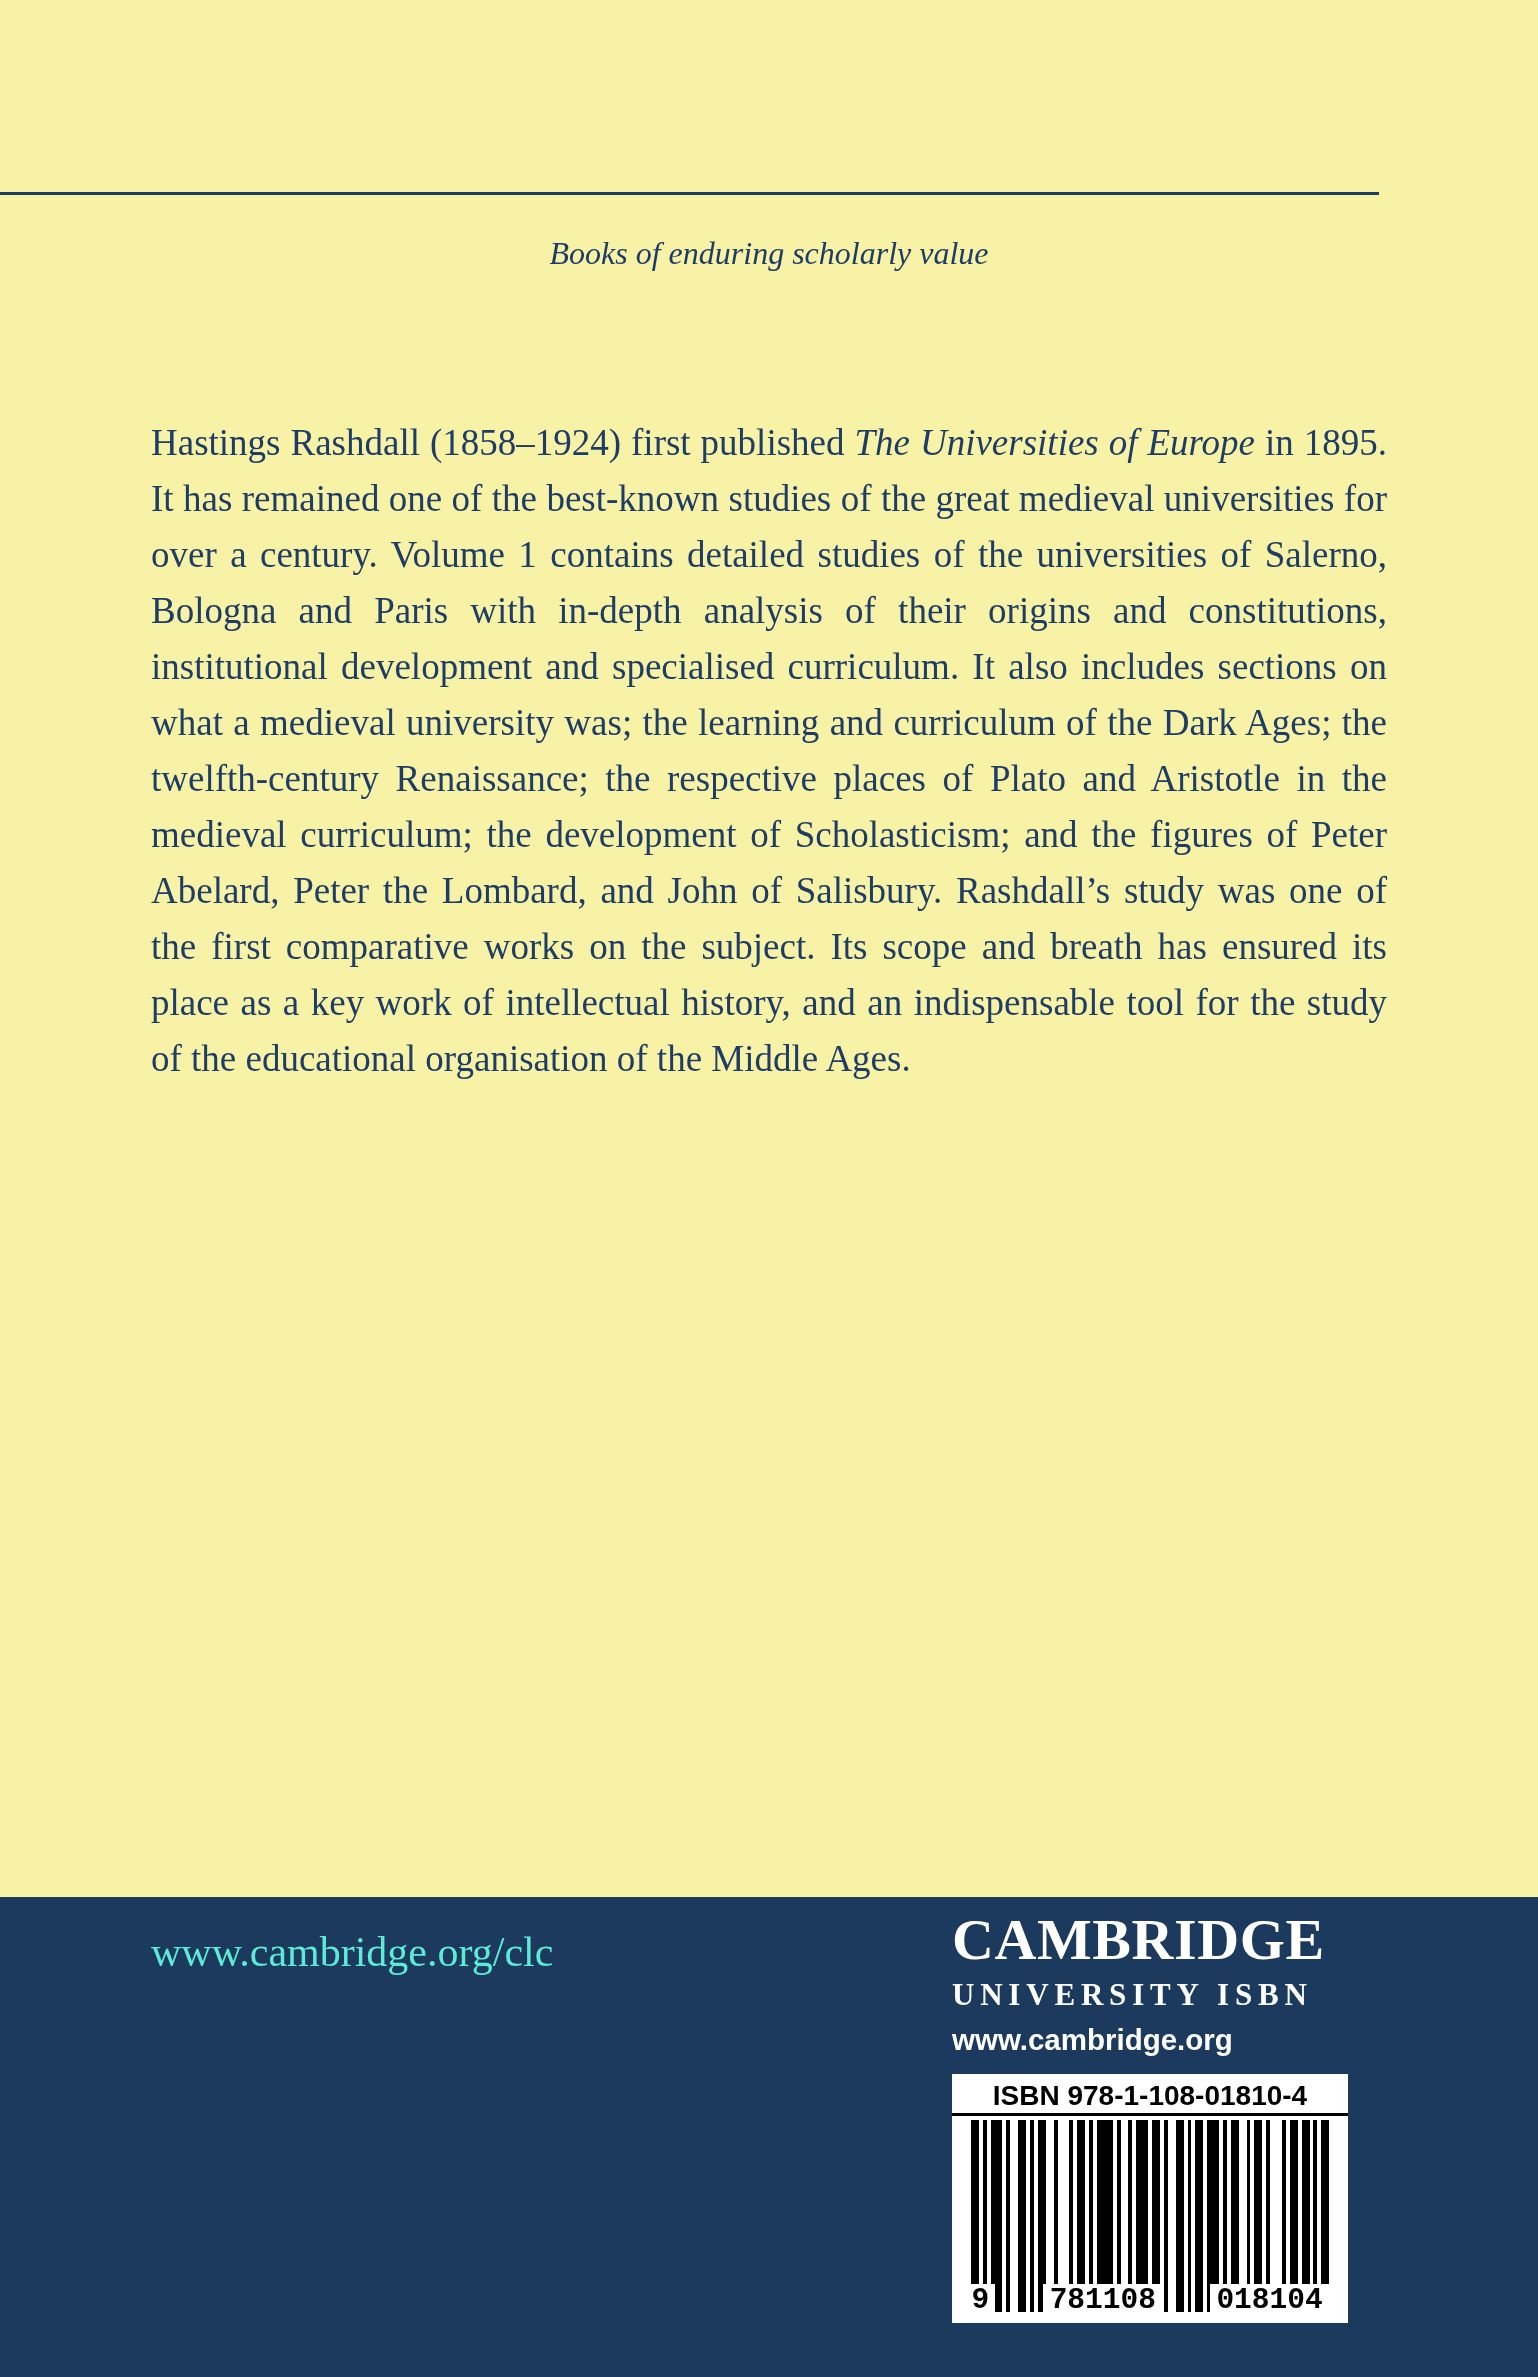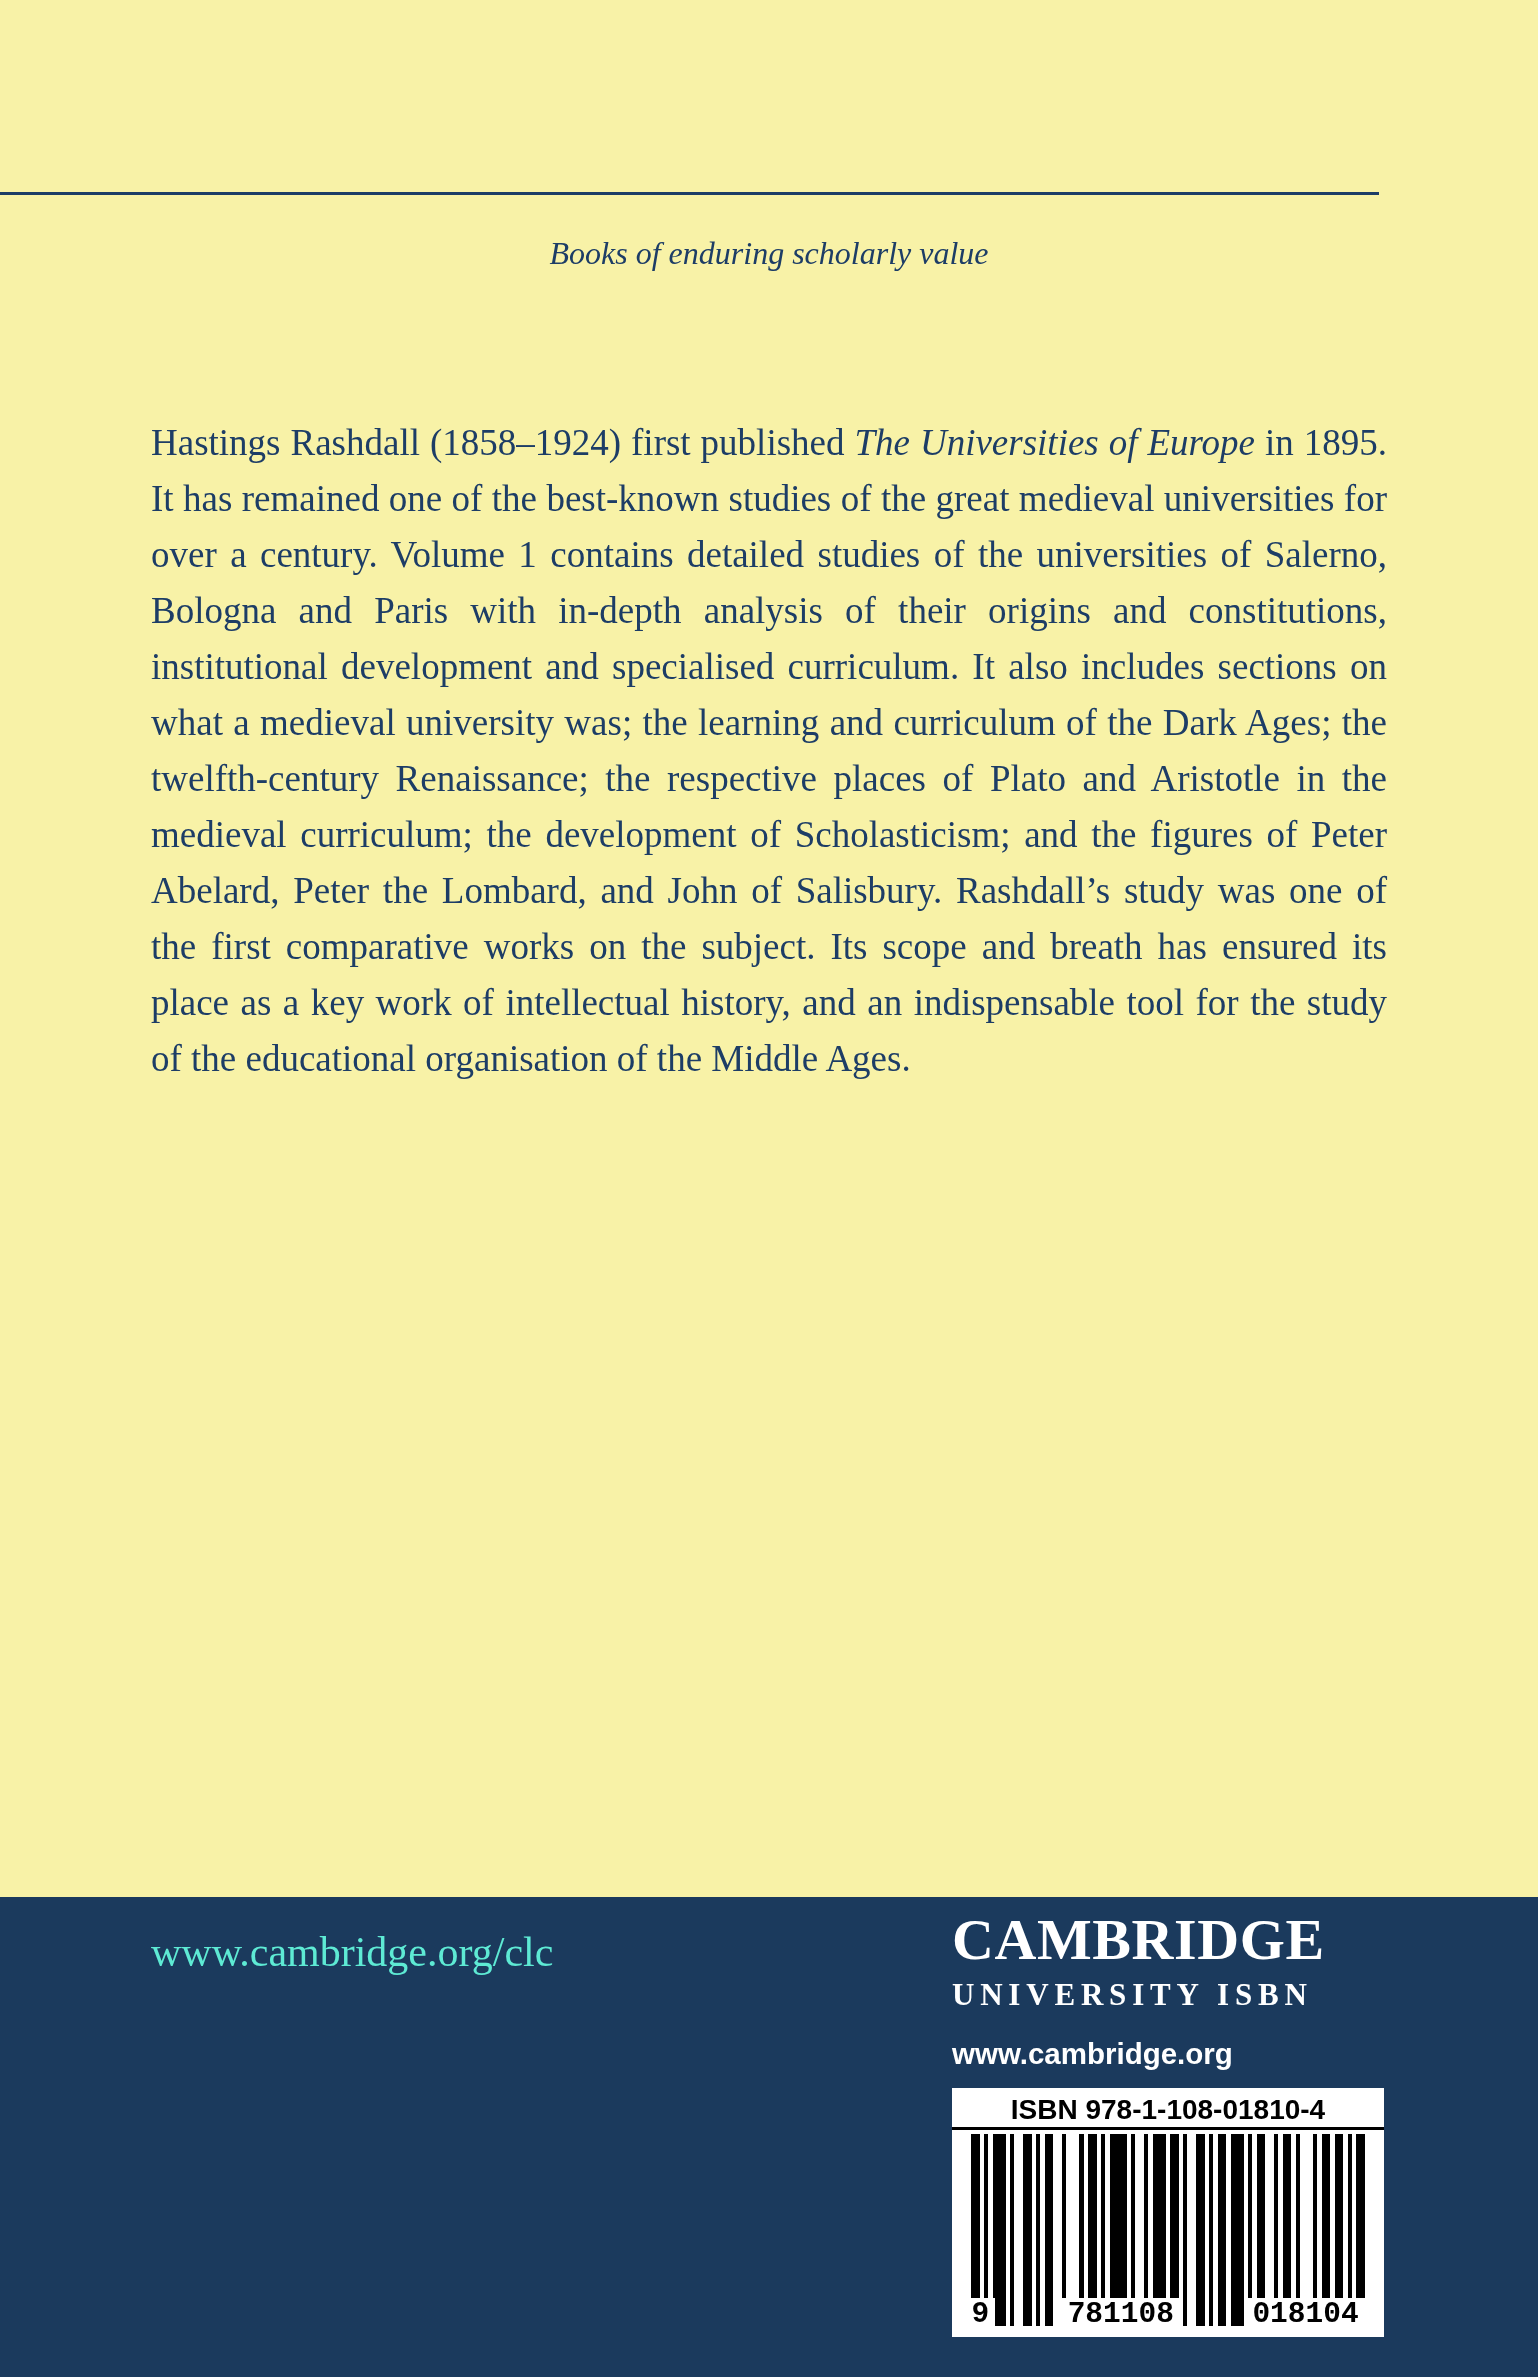--- a/index.html
+++ b/index.html
@@ -82,26 +82,26 @@
   .press-subtitle {
     font-size: 31px;
     font-weight: 700;
     letter-spacing: 5.8px;
     margin-top: 6.4px;
     font-family: "Liberation Serif", serif;
   }
   .press-url {
     font-size: 29.5px;
     font-weight: 700;
-    margin-top: 24px;
+    margin-top: 10px;
     font-family: "Liberation Sans", sans-serif;
   }
   .isbn-box {
     margin-top: 16.7px;
-    width: 432px;
+    width: 396px;
     height: 249px;
     background: #ffffff;
     color: #000;
     box-sizing: border-box;
     position: relative;
   }
   .isbn-label {
     font-family: "Liberation Sans", sans-serif;
     font-weight: 700;
     font-size: 28px;

